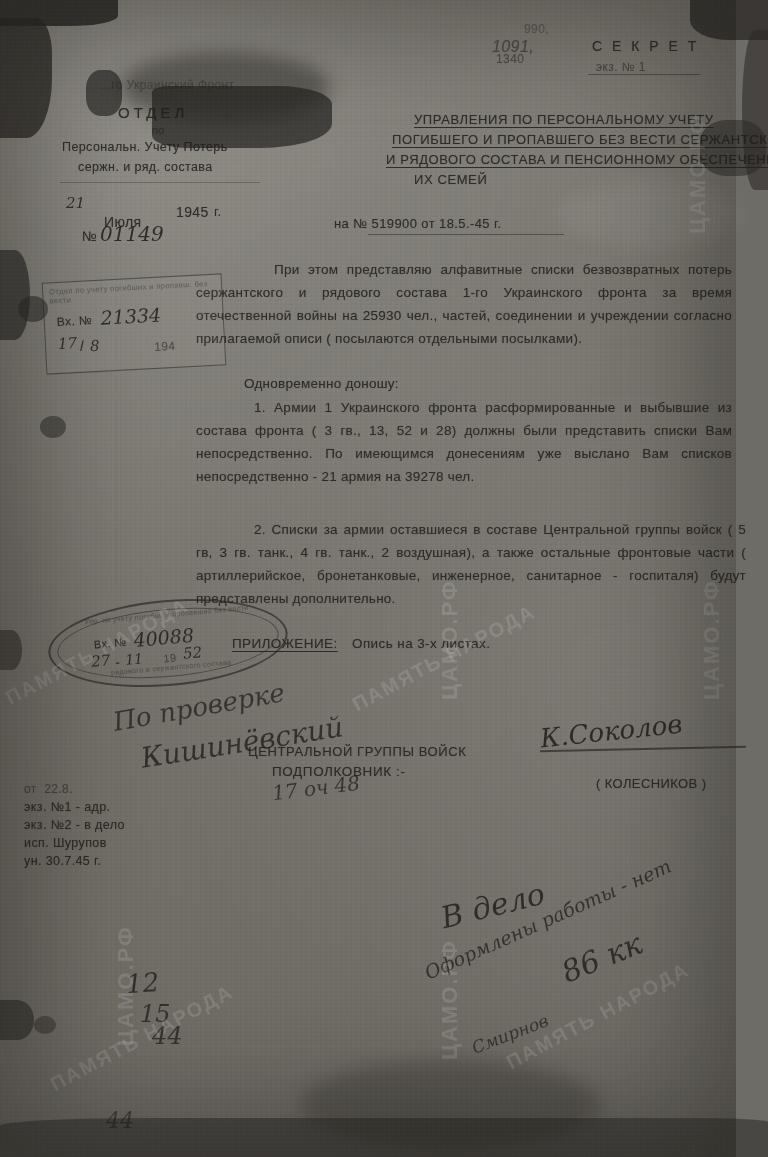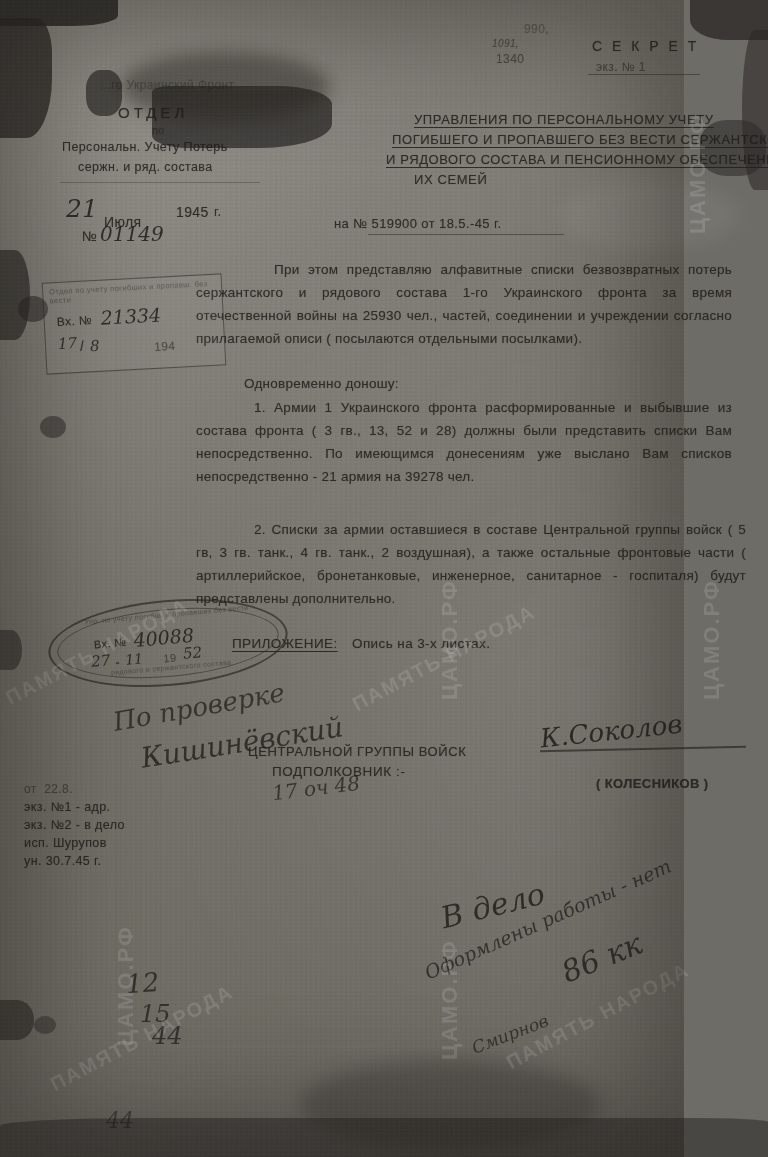--- a/index.html
+++ b/index.html
@@ -4,21 +4,21 @@
 <style>
   html,body{margin:0;padding:0;}
   body{
     width:768px;height:1157px;
     background:#6e6c67;
     font-family:"Liberation Sans", sans-serif;
     overflow:hidden;
   }
   #sheet{
     position:relative;
-    width:684px;height:1157px;
+    width:736px;height:1157px;
     background:
       radial-gradient(circle at 20% 12%, rgba(255,255,255,0.10), rgba(0,0,0,0) 45%),
       radial-gradient(circle at 85% 60%, rgba(255,255,255,0.07), rgba(0,0,0,0) 50%),
       linear-gradient(155deg,#8d8a83 0%, #7e7b74 25%, #75726b 55%, #6b6862 100%);
     filter:contrast(1.02);
   }
   
   #grain{
     position:absolute;inset:0;
     background-image:
@@ -112,35 +112,35 @@
   <div class="tear" style="left:700px;top:120px;width:66px;height:56px;border-radius:40%;opacity:.55;"></div>
   <div class="tear" style="left:0;top:1118px;width:768px;height:39px;opacity:.55;border-radius:20% 10% 0 0;"></div>
 
   <div class="smudge" style="left:120px;top:52px;width:210px;height:70px;background:rgba(40,38,34,.45);"></div>
   <div class="smudge" style="left:300px;top:1060px;width:300px;height:90px;background:rgba(40,38,34,.30);"></div>
   <div class="smudge" style="left:560px;top:180px;width:180px;height:70px;background:rgba(255,255,255,.06);"></div>
 
   <div id="grain"></div>
 
   <div class="txt vfaint" style="left:524px;top:22px;font-size:12px;">990,</div>
-  <div class="txt faint" style="left:492px;top:38px;font-size:10px;font-style:italic;">1091,</div>
+  <div class="txt faint" style="left:492px;top:38px;font-size:16px;font-style:italic;">1091,</div>
   <div class="txt faint" style="left:496px;top:52px;font-size:12px;">1340</div>
 
   <div class="txt" style="left:592px;top:38px;font-size:14px;letter-spacing:3px;">С Е К Р Е Т</div>
   <div class="txt faint" style="left:596px;top:60px;font-size:12px;">экз. № 1</div>
   <div style="position:absolute;left:588px;top:74px;width:112px;height:1px;background:rgba(30,28,25,.45);"></div>
 
   <div class="txt vfaint" style="left:100px;top:78px;font-size:12px;">...го Украинский Фронт</div>
   <div class="txt" style="left:118px;top:104px;font-size:15px;letter-spacing:4px;">ОТДЕЛ</div>
   <div class="txt faint" style="left:152px;top:124px;font-size:11px;">по</div>
   <div class="txt" style="left:62px;top:140px;font-size:12.5px;">Персональн. Учету Потерь</div>
   <div class="txt" style="left:78px;top:160px;font-size:12.5px;">сержн. и ряд. состава</div>
   <div style="position:absolute;left:60px;top:182px;width:200px;height:1px;background:rgba(30,28,25,.3);"></div>
 
-  <div class="ink" style="left:66px;top:194px;font-size:25px;">21</div>
+  <div class="ink" style="left:66px;top:194px;font-size:15px;">21</div>
   <div class="txt" style="left:104px;top:202px;font-size:14px;margin-top:12px;">Июля</div>
   <div class="txt" style="left:176px;top:204px;font-size:14px;">1945</div>
   <div class="txt" style="left:214px;top:204px;font-size:13px;">г.</div>
   <div class="txt" style="left:82px;top:228px;font-size:14px;">№</div>
   <div class="ink" style="left:100px;top:222px;font-size:20px;">01149</div>
 
   <div class="txt u" style="left:414px;top:112px;font-size:13px;letter-spacing:.6px;">УПРАВЛЕНИЯ ПО ПЕРСОНАЛЬНОМУ УЧЕТУ</div>
   <div class="txt u" style="left:392px;top:132px;font-size:13px;letter-spacing:.6px;">ПОГИБШЕГО И ПРОПАВШЕГО БЕЗ ВЕСТИ СЕРЖАНТСКОГО</div>
   <div class="txt u" style="left:386px;top:152px;font-size:13px;letter-spacing:.6px;">И РЯДОВОГО СОСТАВА И ПЕНСИОННОМУ ОБЕСПЕЧЕНИЮ</div>
   <div class="txt" style="left:414px;top:172px;font-size:13px;letter-spacing:.6px;">ИХ СЕМЕЙ</div>
@@ -154,21 +154,21 @@
 
   <div class="txt body" style="left:196px;top:396px;width:536px;white-space:normal;text-indent:58px;text-align:justify;">1. Армии 1 Украинского фронта расформированные и выбывшие из состава фронта ( 3 гв., 13, 52 и 28) должны были представить списки Вам непосредственно. По имеющимся донесениям уже выслано Вам списков непосредственно - 21 армия на 39278 чел.</div>
 
   <div class="txt body" style="left:196px;top:518px;width:550px;white-space:normal;text-indent:58px;text-align:justify;">2. Списки за армии оставшиеся в составе Центральной группы войск ( 5 гв, 3 гв. танк., 4 гв. танк., 2 воздушная), а также остальные фронтовые части ( артиллерийское, бронетанковые, инженерное, санитарное - госпиталя) будут представлены дополнительно.</div>
 
   <div class="txt u" style="left:232px;top:636px;font-size:13.5px;">ПРИЛОЖЕНИЕ:</div>
   <div class="txt" style="left:352px;top:636px;font-size:13.5px;">Опись на 3-х листах.</div>
 
   <div class="txt" style="left:248px;top:744px;font-size:13px;letter-spacing:.6px;">ЦЕНТРАЛЬНОЙ ГРУППЫ ВОЙСК</div>
   <div class="txt" style="left:272px;top:764px;font-size:13.5px;letter-spacing:.6px;">ПОДПОЛКОВНИК :-</div>
-  <div class="txt" style="left:596px;top:776px;font-size:13px;font-weight:bold;">( КОЛЕСНИКОВ )</div>
+  <div class="txt" style="left:596px;top:776px;font-size:13px;">( КОЛЕСНИКОВ )</div>
   <div class="ink" style="left:540px;top:716px;font-size:26px;transform:rotate(-6deg);">К.Соколов</div>
   <div style="position:absolute;left:540px;top:748px;width:206px;height:1.5px;background:rgba(30,28,25,.6);transform:rotate(-1.2deg);"></div>
 
   <div class="txt faint" style="left:24px;top:782px;font-size:12px;">от  22.8.</div>
   <div class="txt" style="left:24px;top:800px;font-size:12.5px;">экз. №1 - адр.</div>
   <div class="txt" style="left:24px;top:818px;font-size:12.5px;">экз. №2 - в дело</div>
   <div class="txt" style="left:24px;top:836px;font-size:12.5px;">исп. Шурупов</div>
   <div class="txt" style="left:24px;top:854px;font-size:12.5px;">ун. 30.7.45 г.</div>
 
   <div class="stamp-rect" style="left:44px;top:278px;width:178px;height:90px;transform:rotate(-3deg);background:rgba(255,255,255,.03);">

